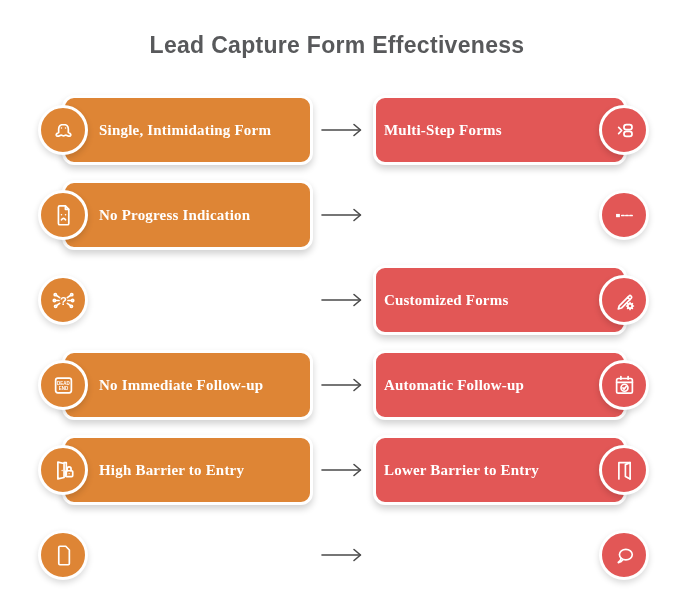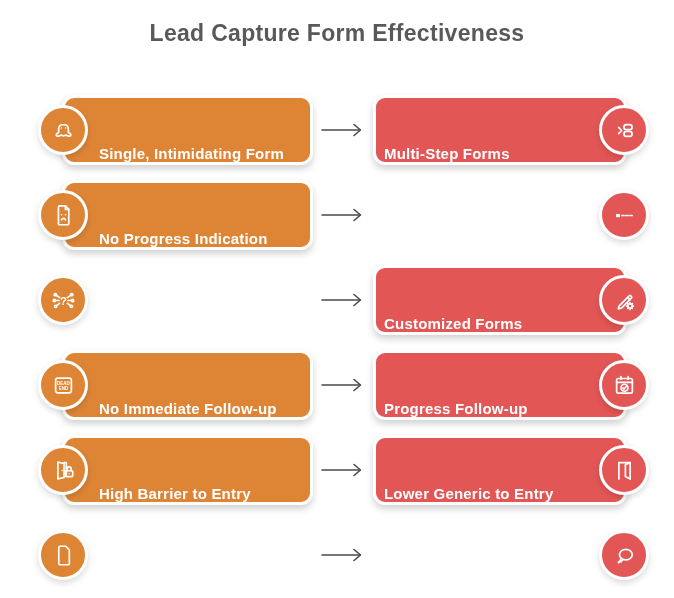--- a/index.html
+++ b/index.html
@@ -1,23 +1,23 @@
 <!DOCTYPE html>
 <html style="--left_pill: #DE8535; --right_pill: #E25756; --title_text: #58595B; --arrow: #4A4A4A; --label_text: #FFFFFF; --background: #FFFFFF;"><head>
 <meta charset="utf-8">
 <style>
   html,body{margin:0;padding:0;background:#fff;}
   .canvas{position:relative;width:674px;height:598px;background:var(--background,#fff);
           font-family:"Liberation Sans",sans-serif;overflow:hidden;}
-  .title{position:absolute;top:20px;left:0;width:674px;text-align:center;
+  .title{position:absolute;top:32px;left:0;width:674px;text-align:center;
          font-size:23px;font-weight:700;letter-spacing:.3px;color:var(--title_text,#58595B);}
   .row{position:absolute;left:0;width:674px;height:70px;}
   .pill{position:absolute;top:0;height:70px;box-sizing:border-box;border:3px solid #fff;
-        border-radius:12px;display:flex;align-items:flex-end;
-        box-shadow:0 4px 7px rgba(0,0,0,.18);}
+        border-radius:12px;display:flex;align-items:center;
+        box-shadow:0 4px 7px rgba(0,0,0,.18);font-family:Liberation Serif, serif;}
   .pill.left{left:62px;width:251px;background:var(--left_pill,#DE8535);padding-left:34px;}
   .pill.right{left:373px;width:254px;background:var(--right_pill,#E25756);padding-left:8px;}
   .pill .label{color:var(--label_text,#fff);font-size:15px;font-weight:700;letter-spacing:.2px;}
   .badge{position:absolute;top:10px;width:50px;height:50px;box-sizing:border-box;
          border:3px solid #fff;border-radius:50%;display:flex;align-items:center;
          justify-content:center;box-shadow:0 3px 6px rgba(0,0,0,.15);z-index:2;}
   .badge.bleft{left:38px;background:var(--left_pill,#DE8535);}
   .badge.bright{left:599px;background:var(--right_pill,#E25756);}
   .badge svg{width:27px;height:27px;stroke:#fff;fill:none;stroke-width:1.5;
              stroke-linecap:round;stroke-linejoin:round;}
@@ -132,21 +132,21 @@
           <text x="12" y="16.2" font-size="4" font-weight="bold" text-anchor="middle" fill="#fff" stroke="none">END</text>
         </svg>
     </div>
     <div class="arrow">
       <svg width="44" height="16" viewBox="0 0 44 16">
           <line x1="2" y1="8" x2="40" y2="8"></line>
           <path d="M34 2.5 L40.5 8 L34 13.5"></path>
         </svg>
     </div>
     <div class="pill right">
-      <span class="label">Progress Follow-up</span>
+      <span class="label">Automatic Follow-up</span>
     </div>
     <div class="badge bright">
       <svg viewBox="0 0 24 24">
           <rect x="5" y="5.8" width="14" height="13" rx="1.5"></rect>
           <line x1="5" y1="9.2" x2="19" y2="9.2"></line>
           <path d="M8.8 4v2.4 M15.2 4v2.4"></path>
           <circle cx="12" cy="14" r="3.1"></circle>
           <path d="M10.6 14.1 l1 1.1 1.9-2.3"></path>
         </svg>
     </div>
@@ -166,21 +166,21 @@
           <circle cx="17" cy="14.8" r=".6" fill="#fff" stroke="none"></circle>
         </svg>
     </div>
     <div class="arrow">
       <svg width="44" height="16" viewBox="0 0 44 16">
           <line x1="2" y1="8" x2="40" y2="8"></line>
           <path d="M34 2.5 L40.5 8 L34 13.5"></path>
         </svg>
     </div>
     <div class="pill right">
-      <span class="label">Lower Generic to Entry</span>
+      <span class="label">Lower Barrier to Entry</span>
     </div>
     <div class="badge bright">
       <svg viewBox="0 0 24 24">
           <path d="M7 19.5 V5 H17 V19.5"></path>
           <path d="M17 5 L12.8 6.8 V17.3 L17 19.5"></path>
         </svg>
     </div>
   </div>
 
   <div class="row r5">

